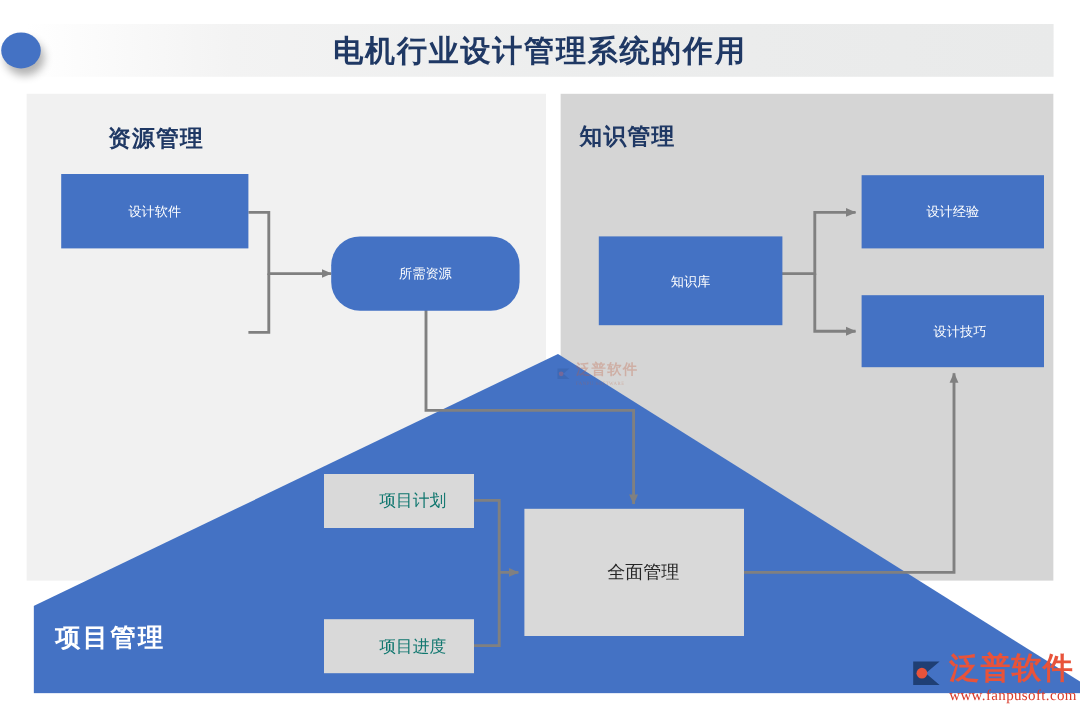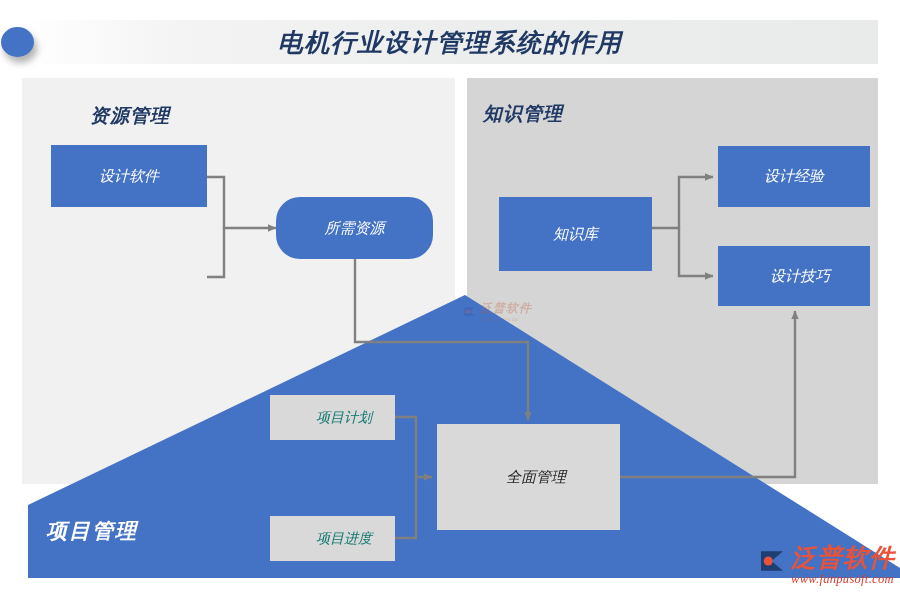--- a/index.html
+++ b/index.html
@@ -1,21 +1,21 @@
 <!DOCTYPE html>
 <html><head>
 <meta charset="utf-8">
 <title>电机行业设计管理系统的作用</title>
 <style>
   html,body{margin:0;padding:0;}
   body{
     width:900px;height:600px;overflow:hidden;background:#ffffff;
     font-family:"Liberation Serif","DejaVu Serif",serif;position:relative;
   }
-  #stage{position:absolute;left:0;top:0;width:900px;height:600px;overflow:hidden;font-style:italic;}
+  #stage{position:absolute;left:0;top:0;width:900px;height:600px;overflow:hidden;}
 
   
   .header-band{
     position:absolute;left:22px;top:20px;width:856px;height:44px;
     background:linear-gradient(90deg,#ffffff 0%,#f3f3f3 20%,#eceded 55%,#e9eaea 100%);
   }
   .header-title{
     position:absolute;left:22px;top:20px;width:856px;height:44px;
     display:flex;align-items:center;justify-content:center;
     font-size:25px;font-weight:bold;color:#1f3864;letter-spacing:1.5px;
@@ -52,21 +52,21 @@
   .tri-label{
     position:absolute;left:46px;top:517px;font-size:21px;font-weight:bold;
     color:#ffffff;letter-spacing:2px;white-space:nowrap;
   }
 
   
   .box{
     position:absolute;display:flex;align-items:center;justify-content:center;
     white-space:nowrap;box-sizing:border-box;
   }
-  .box-blue{background:#4472c4;color:#ffffff;font-size:15px;}
+  .box-blue{background:#4472c4;color:#ffffff;font-size:11px;}
   .box-gray{background:#d9d9d9;color:#0f766e;font-size:14px;padding-left:23px;}
   .box-gray-lg{background:#d9d9d9;color:#262626;font-size:15px;padding-left:15px;}
 
   
   .svg-layer{position:absolute;left:0;top:0;width:900px;height:600px;pointer-events:none;}
 
   
   .wm-center{
     position:absolute;left:462px;top:300px;opacity:.30;
     display:flex;align-items:center;gap:3px;pointer-events:none;

